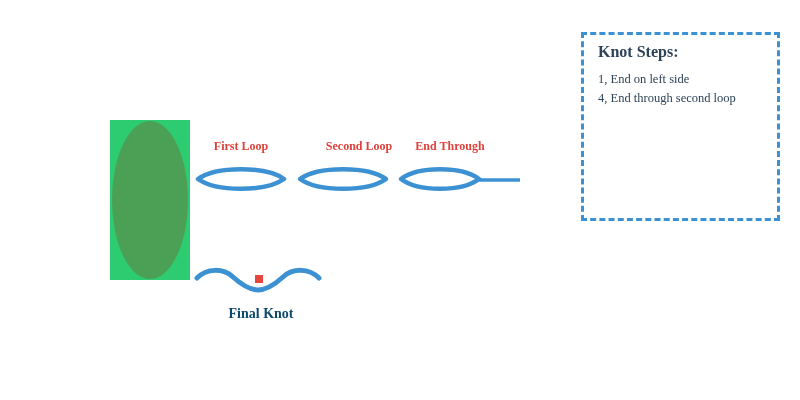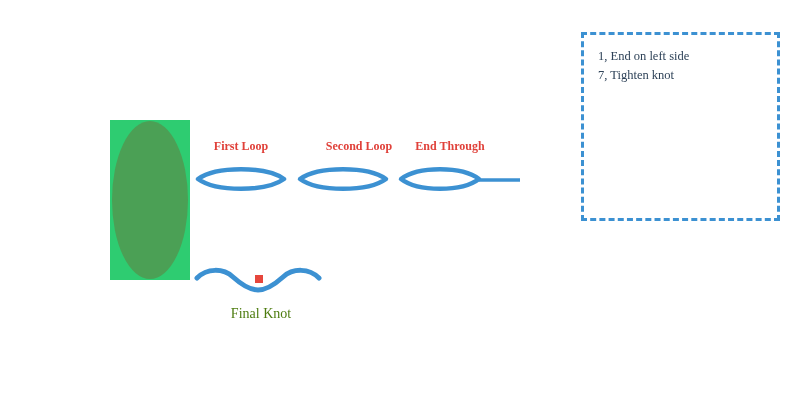--- a/index.html
+++ b/index.html
@@ -46,23 +46,23 @@
     position: absolute;
     transform: translateX(-50%);
     color: #e0413a;
     font-size: 12px;
     font-weight: bold;
     white-space: nowrap;
   }
   .final-knot-label {
     position: absolute;
     transform: translateX(-50%);
-    color: #4d7c0f;
+    color: #0c4a6e;
     font-size: 14px;
-    font-weight: normal;
+    font-weight: bold;
     white-space: nowrap;
   }
   
   .steps-panel {
     position: absolute;
     left: 581px;
     top: 32px;
     width: 199px;
     height: 189px;
     box-sizing: border-box;
@@ -103,19 +103,20 @@
     <path d="M197,278 C 207,268 223,268 233,277 C 243,286 251,290 258,290 C 265,290 273,286 283,277 C 293,268 309,268 319,278" fill="none" stroke="#3c91d2" stroke-width="5" stroke-linecap="round"></path>
     <rect x="255" y="275" width="8" height="8" fill="#e6463c"></rect>
   </svg>
 
   <div class="loop-label" style="left:241px; top:139px;">First Loop</div>
   <div class="loop-label" style="left:359px; top:139px;">Second Loop</div>
   <div class="loop-label" style="left:450px; top:139px;">End Through</div>
   <div class="final-knot-label" style="left:261px; top:306px;">Final Knot</div>
 
   <div class="steps-panel">
+    <div class="steps-title">Knot Steps:</div>
     <div class="steps-list">
       <div class="step-item">1, End on left side</div>
-      <div class="step-item">7, Tighten knot</div>
+      <div class="step-item">4, End through second loop</div>
     </div>
   </div>
 
 </div>
 
 </body></html>

